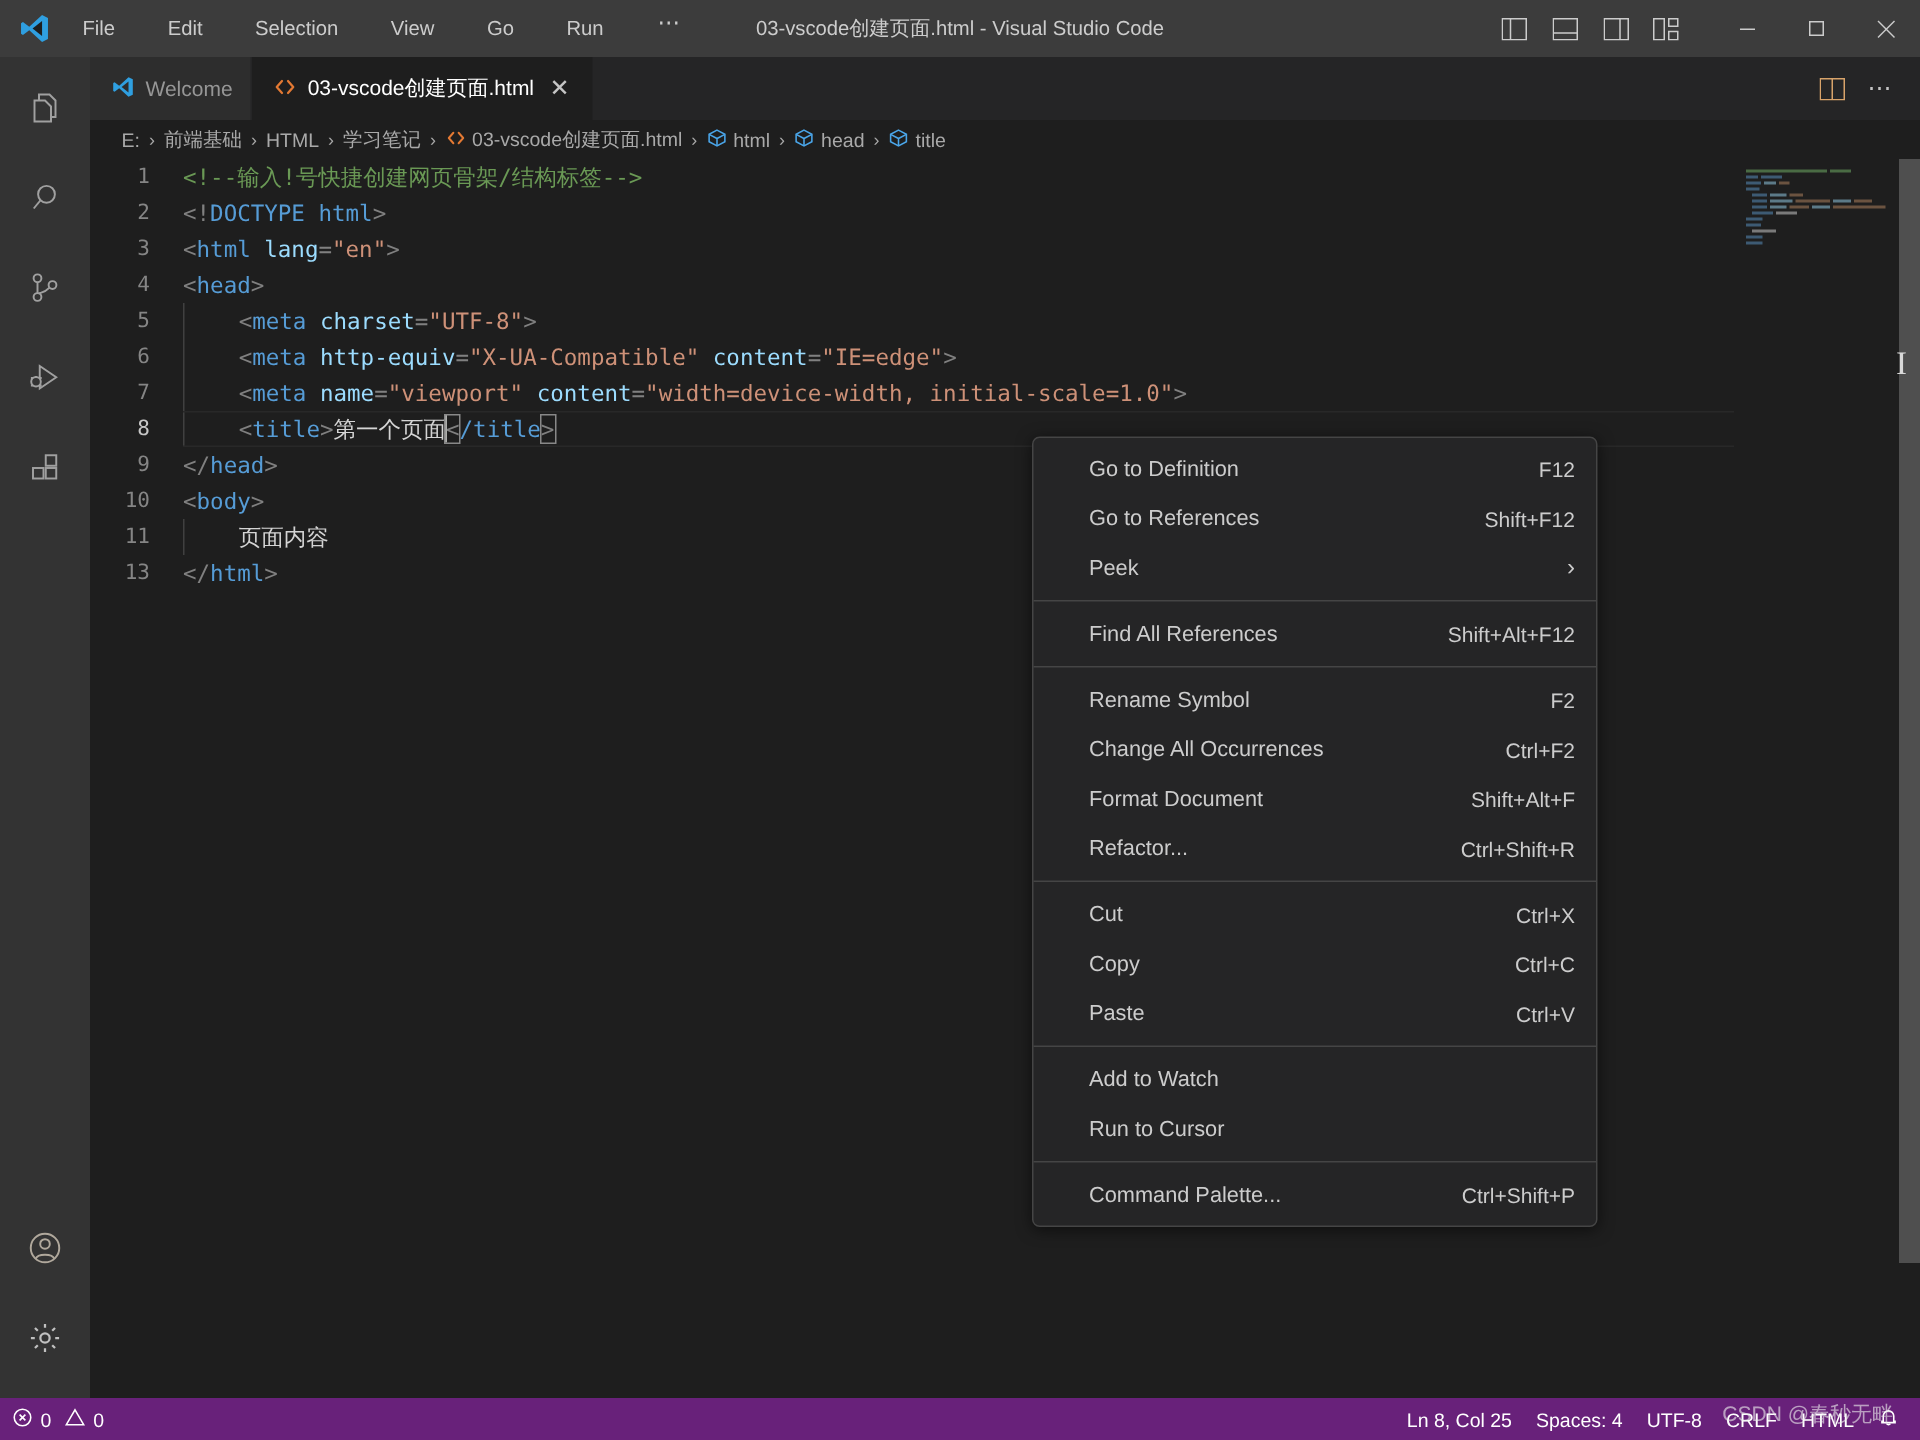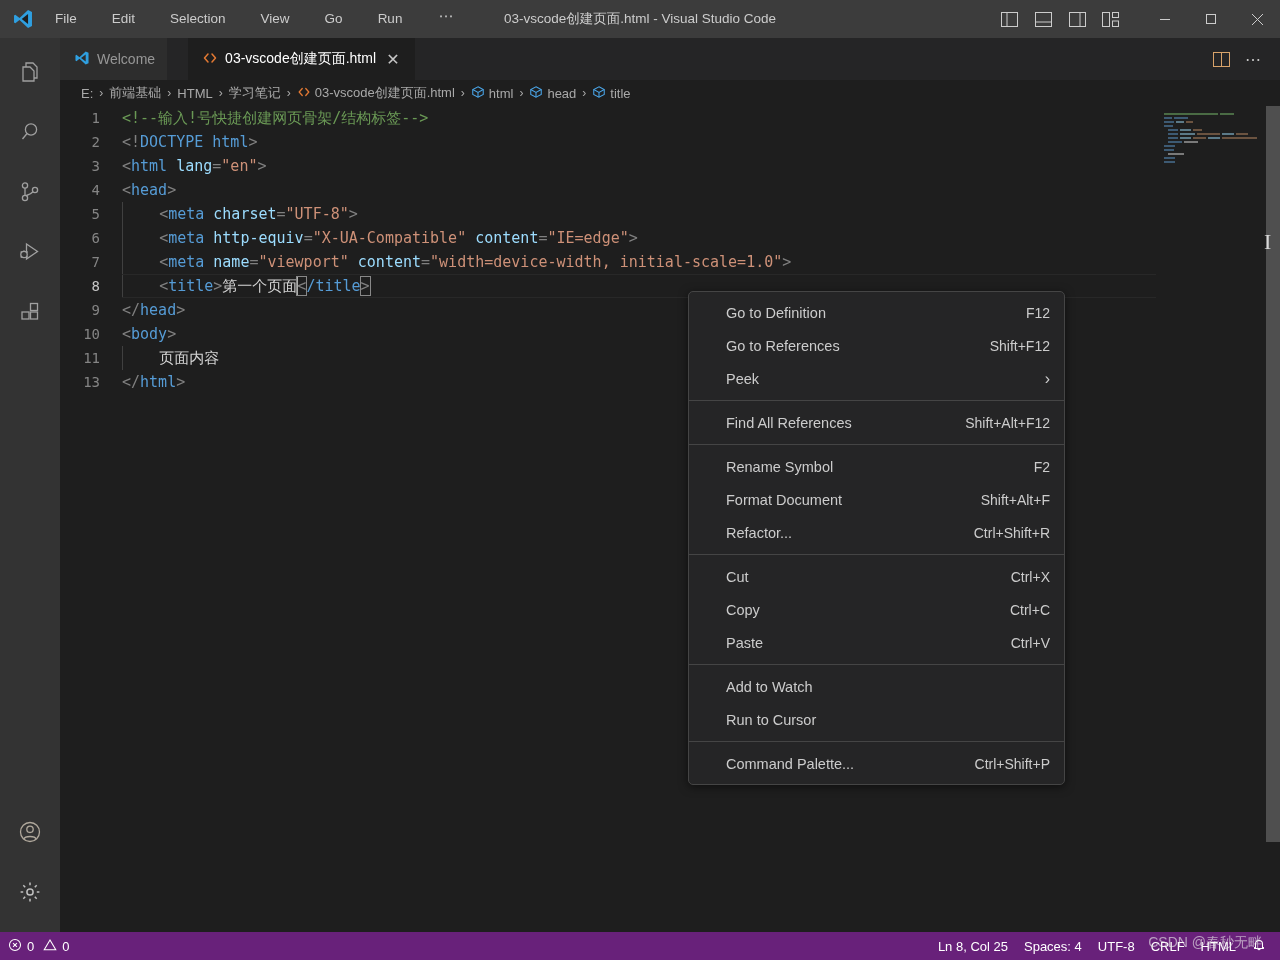--- a/index.html
+++ b/index.html
@@ -54,21 +54,21 @@
   .act-icon {
     width: 60px; height: 60px; display: flex; align-items: center; justify-content: center;
     position: relative;
   }
   .act-spacer { flex: 1 1 auto; }
 
   
   .main { flex: 1 1 auto; display: flex; flex-direction: column; min-width: 0; background: #1e1e1e; }
 
   
-  .tabsrow { height: 42px; flex: 0 0 42px; display: flex; background: #252526; align-items: stretch; gap: 20px; }
+  .tabsrow { height: 42px; flex: 0 0 42px; display: flex; background: #252526; align-items: stretch; }
   .tab {
     display: flex; align-items: center; gap: 7px;
     padding: 0 12px 0 14px; font-size: 14px; color: #969696;
     background: #2d2d2d; border-right: 1px solid #252526;
     position: relative; min-width: 0;
   }
   .tab.active { background: #1e1e1e; color: #ffffff; }
   .tab .tab-label { white-space: nowrap; }
   .tab-close { width: 20px; height: 20px; display:flex; align-items:center; justify-content:center; font-size: 16px; color:#c5c5c5; }
   .tabs-actions { margin-left: auto; display: flex; align-items: center; gap: 2px; padding-right: 12px; background:#252526;}
@@ -575,20 +575,24 @@
     <div class="ctx-item">
       <span>Find All References</span>
       <span class="ctx-key">Shift+Alt+F12</span>
     </div>
     <div class="ctx-sep"></div>
     <div class="ctx-item">
       <span>Rename Symbol</span>
       <span class="ctx-key">F2</span>
     </div>
     <div class="ctx-item">
+      <span>Change All Occurrences</span>
+      <span class="ctx-key">Ctrl+F2</span>
+    </div>
+    <div class="ctx-item">
       <span>Format Document</span>
       <span class="ctx-key">Shift+Alt+F</span>
     </div>
     <div class="ctx-item">
       <span>Refactor...</span>
       <span class="ctx-key">Ctrl+Shift+R</span>
     </div>
     <div class="ctx-sep"></div>
     <div class="ctx-item">
       <span>Cut</span>

